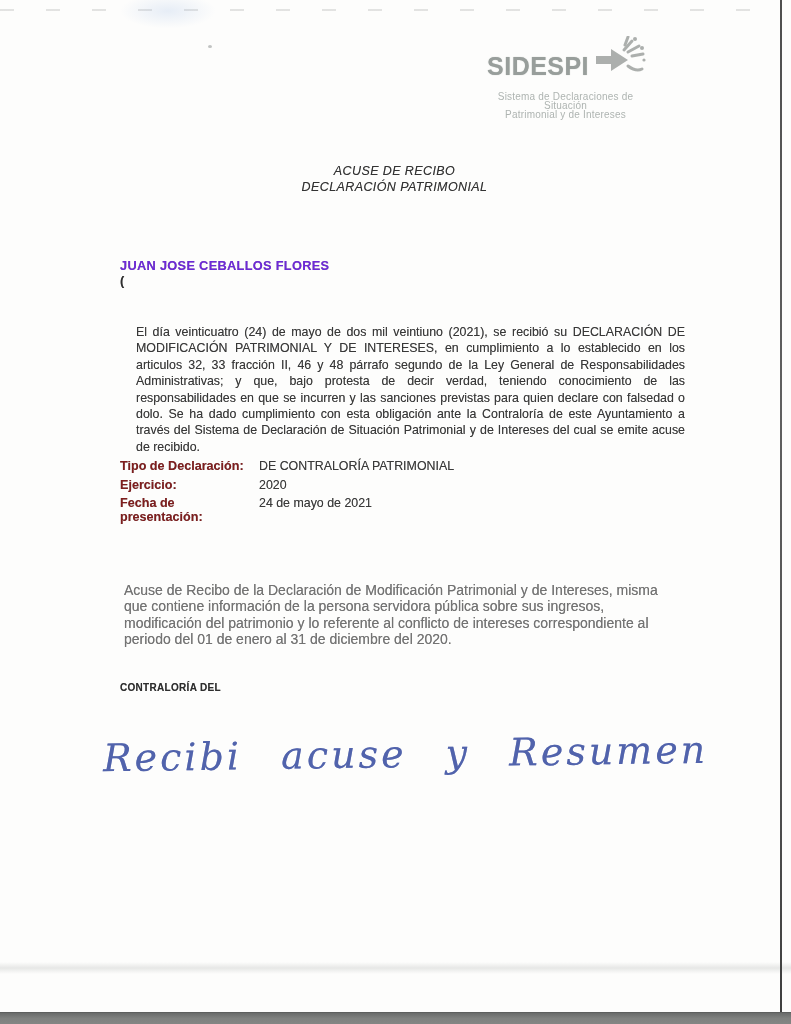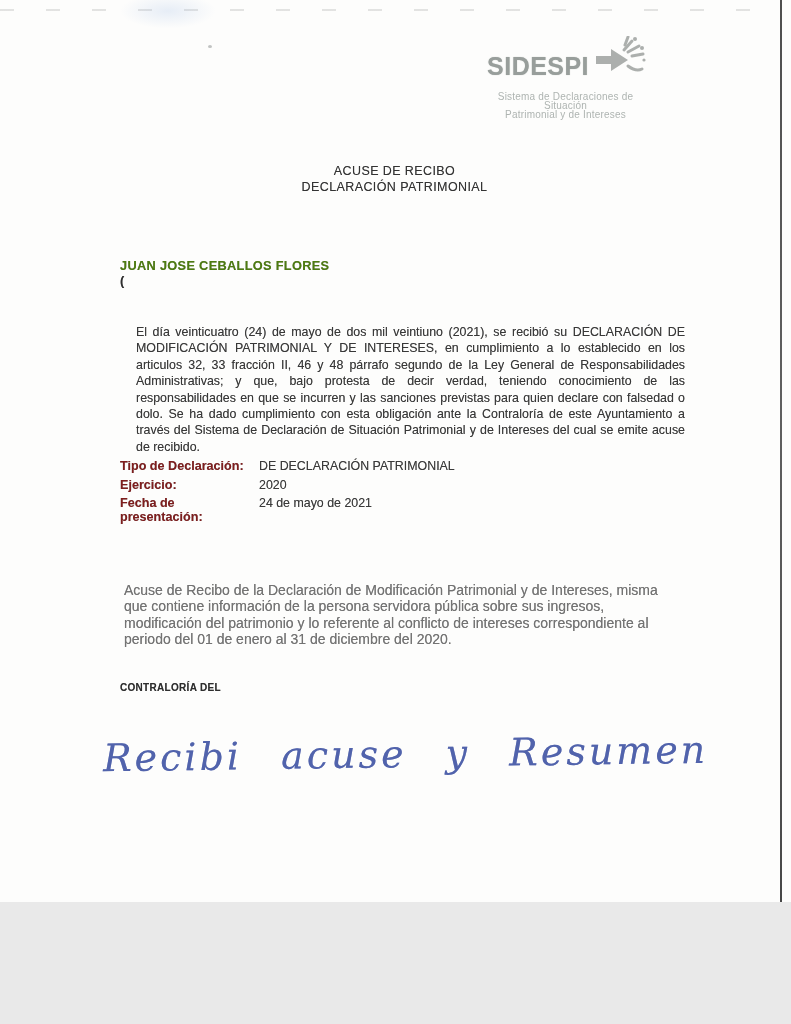--- a/index.html
+++ b/index.html
@@ -1,17 +1,17 @@
 <!DOCTYPE html>
 <html><head>
 <meta charset="utf-8">
 <style>
   html,body { margin:0; padding:0; background:#e9e9e9; }
   .page {
-    position:relative; width:791px; height:902px;
+    position:relative; width:791px; height:1024px;
     background:#fdfdfc; overflow:hidden;
     font-family:"Liberation Sans", sans-serif;
     color:#3a3a3a;
   }
 
   
   .top-dashes {
     position:absolute; left:0; top:9px; width:779px; height:2px;
     background:repeating-linear-gradient(90deg,
       rgba(120,122,120,0.20) 0 14px, transparent 14px 46px);
@@ -50,25 +50,25 @@
   .logo-tagline {
     margin-top:2px; font-size:10px; line-height:9px;
     color:#aeb4b1; letter-spacing:0.2px;
   }
 
   
   .doc-text { text-shadow:0 0 0.4px rgba(70,70,70,0.55); }
   .title {
     position:absolute; left:120px; top:163px; width:549px;
     text-align:center; font-size:12.5px; line-height:16px;
-    letter-spacing:0.4px; color:#333;
+    letter-spacing:0.4px; color:#333;font-style:italic;
   }
   .name {
     position:absolute; left:120px; top:258px;
-    font-size:12.8px; font-weight:bold; letter-spacing:0.3px; color:#4d7c0f;
+    font-size:12.8px; font-weight:bold; letter-spacing:0.3px; color:#6d28d9;
   }
   .paren {
     position:absolute; left:120px; top:273px;
     font-size:12.8px; font-weight:bold; color:#2e2e2e;
   }
   .para1 {
     position:absolute; left:120px; top:308px; width:549px; margin:16px;
     font-size:12.4px; line-height:16.4px; text-align:justify; color:#383838;
   }
   .fields { position:absolute; left:120px; top:459px; width:549px; }
@@ -137,21 +137,21 @@
   </div>
 
   <div class="name doc-text">JUAN JOSE CEBALLOS FLORES</div>
   <div class="paren doc-text">(</div>
 
   <p class="para1 doc-text">El día veinticuatro (24) de mayo de dos mil veintiuno (2021), se recibió su DECLARACIÓN DE MODIFICACIÓN PATRIMONIAL Y DE INTERESES, en cumplimiento a lo establecido en los articulos 32, 33 fracción II, 46 y 48 párrafo segundo de la Ley General de Responsabilidades Administrativas; y que, bajo protesta de decir verdad, teniendo conocimiento de las responsabilidades en que se incurren y las sanciones previstas para quien declare con falsedad o dolo. Se ha dado cumplimiento con esta obligación ante la Contraloría de este Ayuntamiento a través del Sistema de Declaración de Situación Patrimonial y de Intereses del cual se emite acuse de recibido.</p>
 
   <div class="fields">
     <div class="field-row">
       <span class="field-label doc-text">Tipo de Declaración:</span>
-      <span class="field-value doc-text">DE DECLARACIÓN PATRIMONIAL</span>
+      <span class="field-value doc-text">DE CONTRALORÍA PATRIMONIAL</span>
     </div>
     <div class="field-row">
       <span class="field-label doc-text">Ejercicio:</span>
       <span class="field-value doc-text">2020</span>
     </div>
     <div class="field-row">
       <span class="field-label doc-text">Fecha de presentación:</span>
       <span class="field-value doc-text">24 de mayo de 2021</span>
     </div>
   </div>

